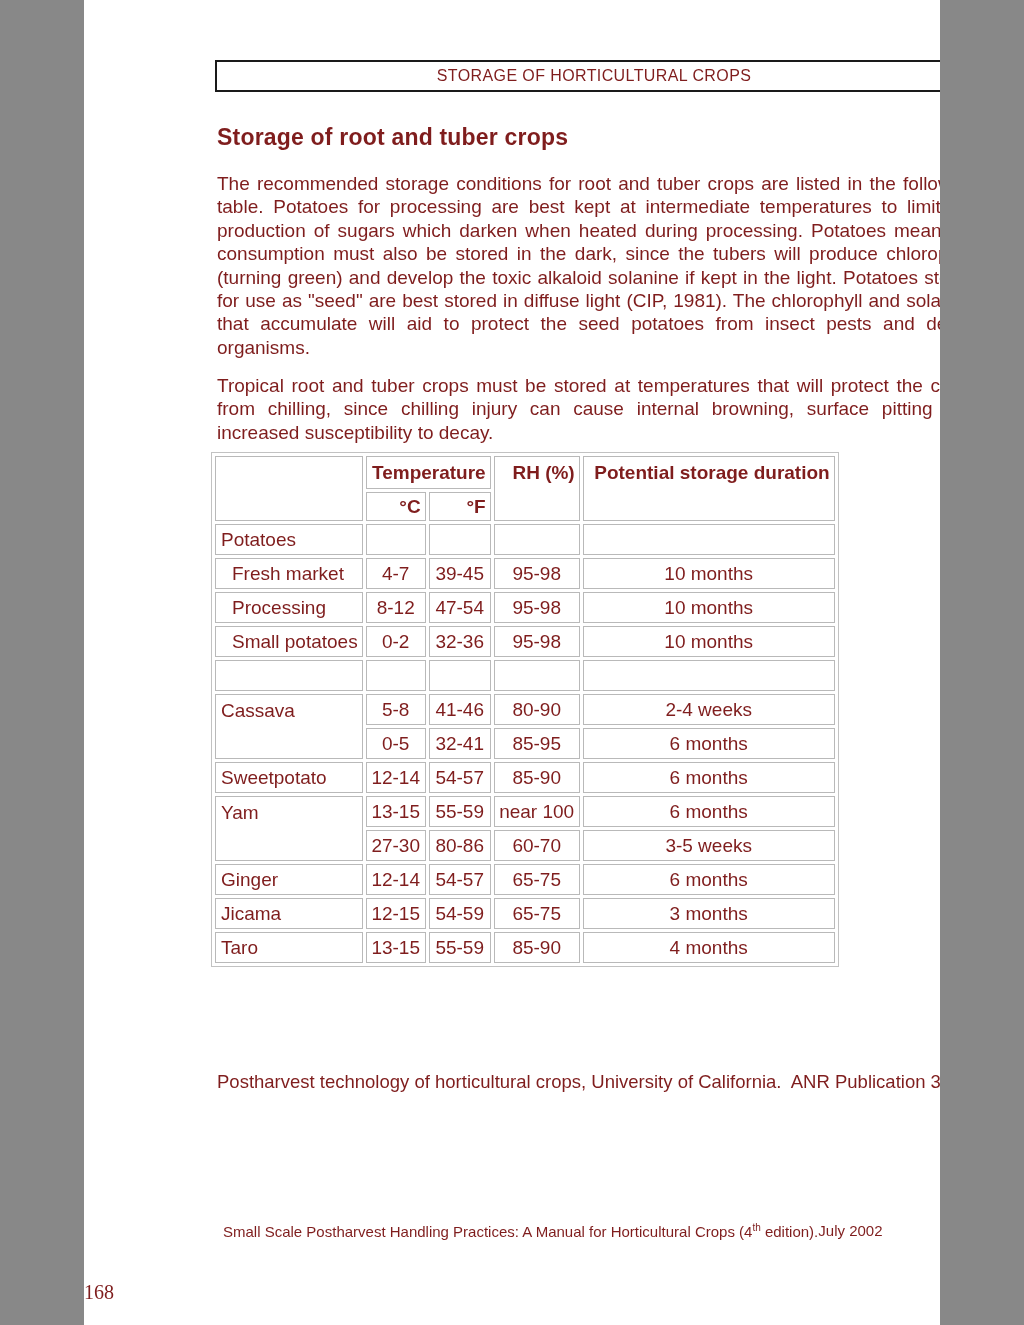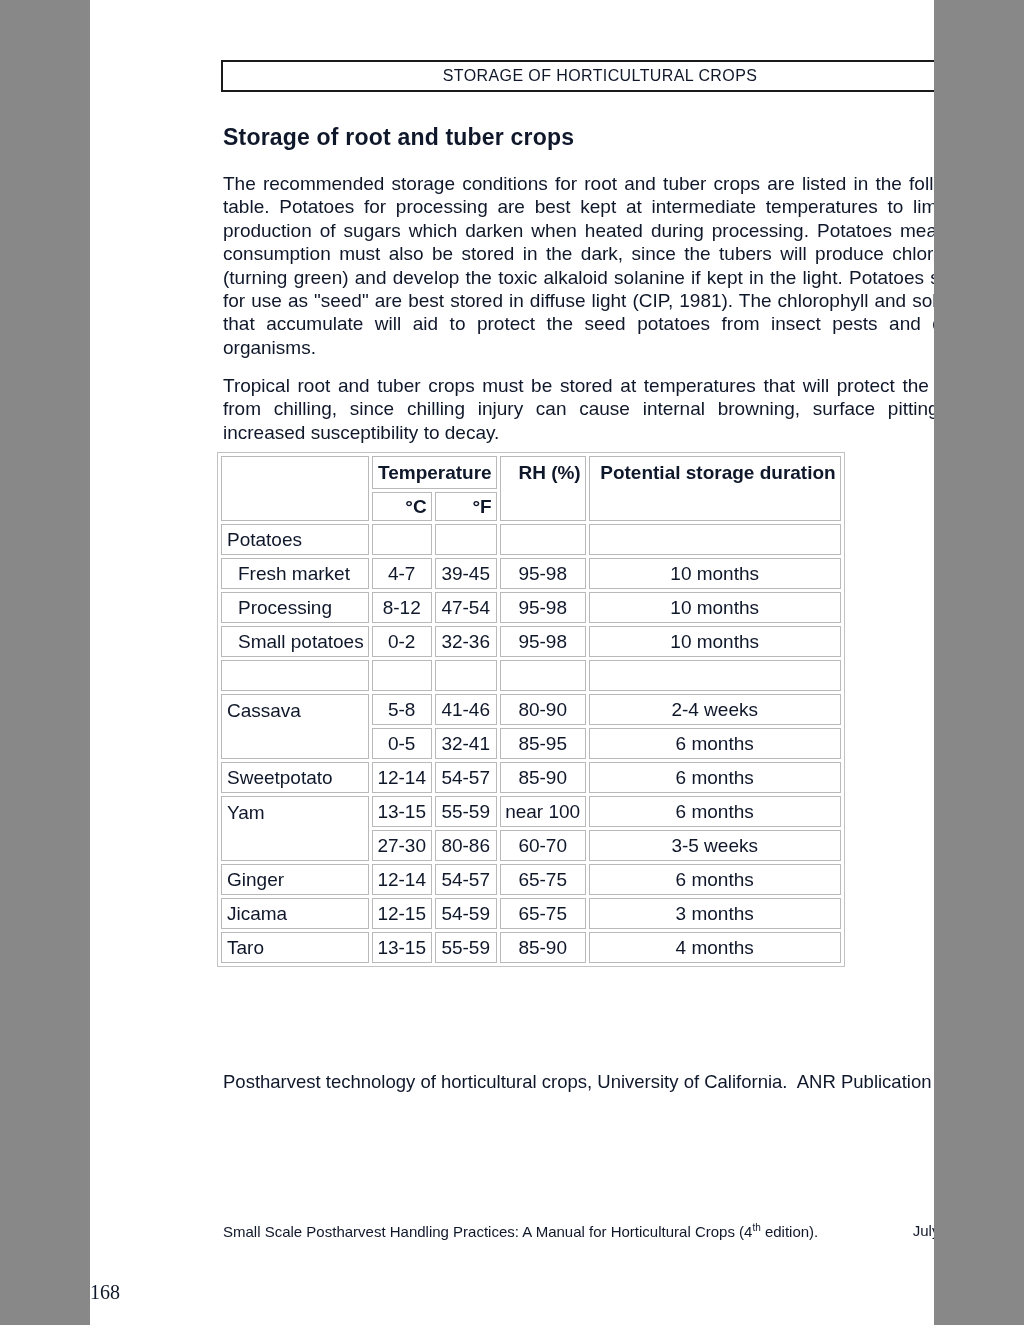--- a/index.html
+++ b/index.html
@@ -2,22 +2,23 @@
 <html><head>
 <meta charset="utf-8">
 <style>
   html,body{margin:0;padding:0;background:#888;}
   .page{
     position:relative;
     width:844px;height:1325px;
     background:#ffffff;
     margin:0 auto;
     font-family:"Liberation Sans","DejaVu Sans",sans-serif;
-    color:#0f172a;
+    color:#7f1d1d;
     overflow:hidden;
+    padding-left:12px;
   }
   .banner{
     position:absolute;left:131px;top:60px;width:754px;height:28px;
     border:2px solid #1a1a1a;
     text-align:center;line-height:28px;
     font-size:16px;letter-spacing:.4px;
   }
   .title{
     position:absolute;left:133px;top:124px;width:758px;
     font-size:23px;font-weight:bold;letter-spacing:.2px;
@@ -50,22 +51,22 @@
   table.storage td.hdr{font-weight:bold;text-align:right;}
   table.storage td.vtop{vertical-align:top;padding-top:5px;}
   table.storage tr.hrow1 td{height:31px;}
   table.storage tr.hrow2 td{height:27px;}
   .source{
     position:absolute;left:133px;top:1023px;width:790px;
     font-size:18.5px;line-height:23.3px;
     white-space:pre-wrap;
   }
   .footer{
-    position:absolute;left:133px;top:1222px;width:754px;
-    display:flex;justify-content:space-between;
+    position:absolute;left:139px;top:1222px;width:754px;
+    display:flex;justify-content:flex-start;
     font-size:15px;
   }
   .footer sup{font-size:10px;}
   .pagenum{
     position:absolute;left:0;top:1244px;width:1024px;
     font-family:"Liberation Serif","DejaVu Serif",serif;
     font-size:20px;
     margin-top:37px;
   }
 </style>

